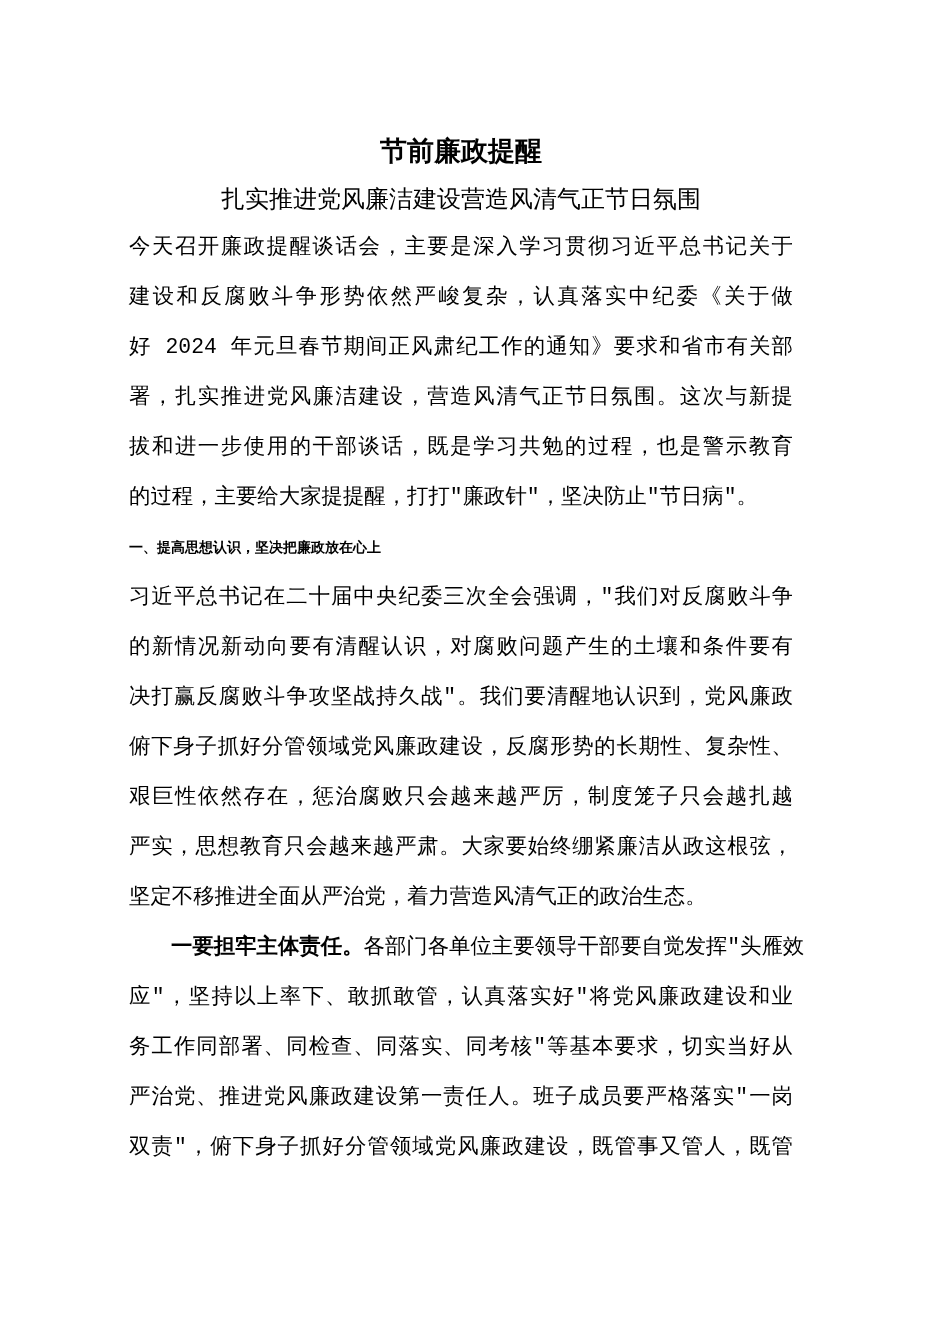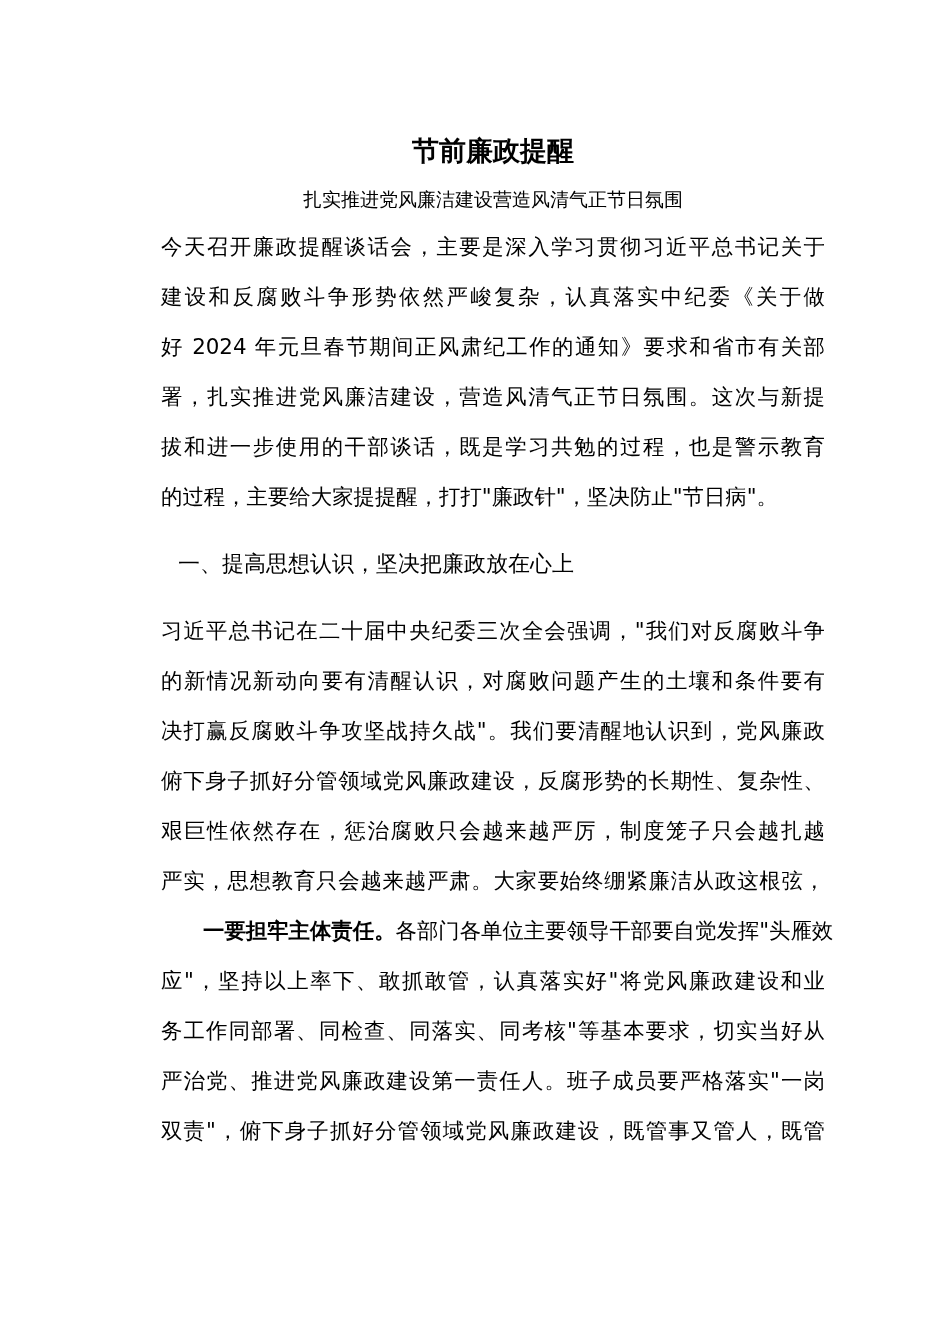--- a/index.html
+++ b/index.html
@@ -10,65 +10,66 @@
     body {
       width: 950px;
       height: 1344px;
       position: relative;
       overflow: hidden;
       font-family: "DejaVu Sans", "Liberation Sans", sans-serif;
       color: #000000;
     }
     .page {
       position: absolute;
-      left: 161px;
+      left: 129px;
       top: 128px;
       width: 664px;
     }
     .title {
       text-align: center;
       font-size: 27px;
       font-weight: bold;
       line-height: 46px;
       height: 46px;
       margin: 0;
       letter-spacing: 0px;
     }
     .subtitle {
       text-align: center;
-      font-size: 19px;
+      font-size: 24px;
       line-height: 50px;
       height: 48px;
       margin: 0;
       white-space: nowrap;
     }
     .para {
       font-size: 21.4px;
       line-height: 50px;
       margin: 0;
       text-align: justify;
       text-justify: inter-character;
       word-break: break-all;
     }
     .para .line {
       display: block;
       white-space: nowrap;
       text-align-last: justify;
       text-align: justify;
       height: 50px;
       overflow: visible;
+      font-family: Liberation Mono, monospace;
     }
     .para .line.last {
       text-align-last: left;
     }
     .heading {
-      font-size: 22px;
+      font-size: 14px;
       line-height: 50px;
-      font-weight: normal;
-      margin: 17px;
+      font-weight: bold;
+      margin: 0;
       height: 50px;
     }
     .lead {
       font-weight: bold;
       margin-left: 42px;
     }
   </style>
 </head>
 <body>
 
@@ -87,20 +88,21 @@
 
   <h2 class="heading">一、提高思想认识，坚决把廉政放在心上</h2>
 
   <div class="para">
     <span class="line">习近平总书记在二十届中央纪委三次全会强调，"我们对反腐败斗争</span>
     <span class="line">的新情况新动向要有清醒认识，对腐败问题产生的土壤和条件要有</span>
     <span class="line">决打赢反腐败斗争攻坚战持久战"。我们要清醒地认识到，党风廉政</span>
     <span class="line">俯下身子抓好分管领域党风廉政建设，反腐形势的长期性、复杂性、</span>
     <span class="line">艰巨性依然存在，惩治腐败只会越来越严厉，制度笼子只会越扎越</span>
     <span class="line">严实，思想教育只会越来越严肃。大家要始终绷紧廉洁从政这根弦，</span>
+    <span class="line last">坚定不移推进全面从严治党，着力营造风清气正的政治生态。</span>
   </div>
 
   <div class="para">
     <span class="line"><span class="lead">一要担牢主体责任。</span><span>各部门各单位主要领导干部要自觉发挥"头雁效</span></span>
     <span class="line">应"，坚持以上率下、敢抓敢管，认真落实好"将党风廉政建设和业</span>
     <span class="line">务工作同部署、同检查、同落实、同考核"等基本要求，切实当好从</span>
     <span class="line">严治党、推进党风廉政建设第一责任人。班子成员要严格落实"一岗</span>
     <span class="line">双责"，俯下身子抓好分管领域党风廉政建设，既管事又管人，既管</span>
   </div>
 </div>

